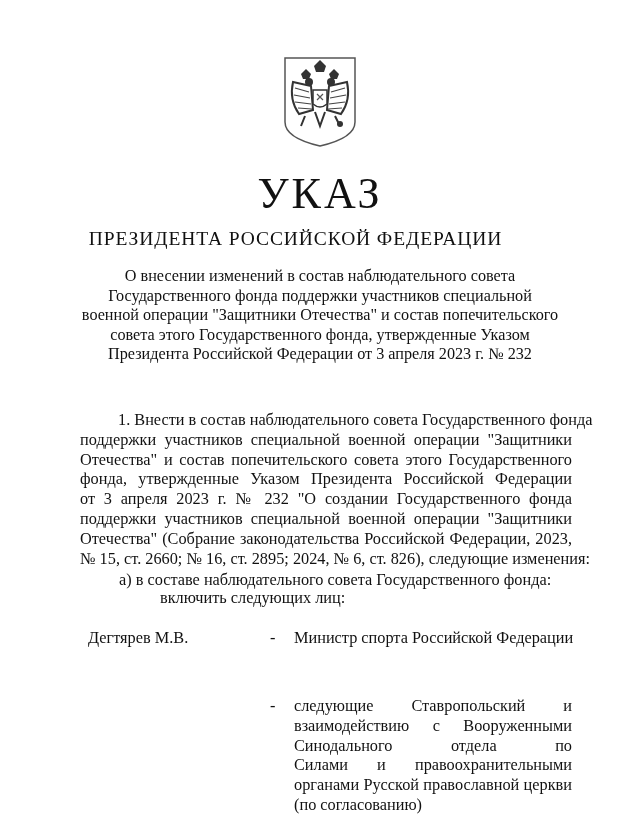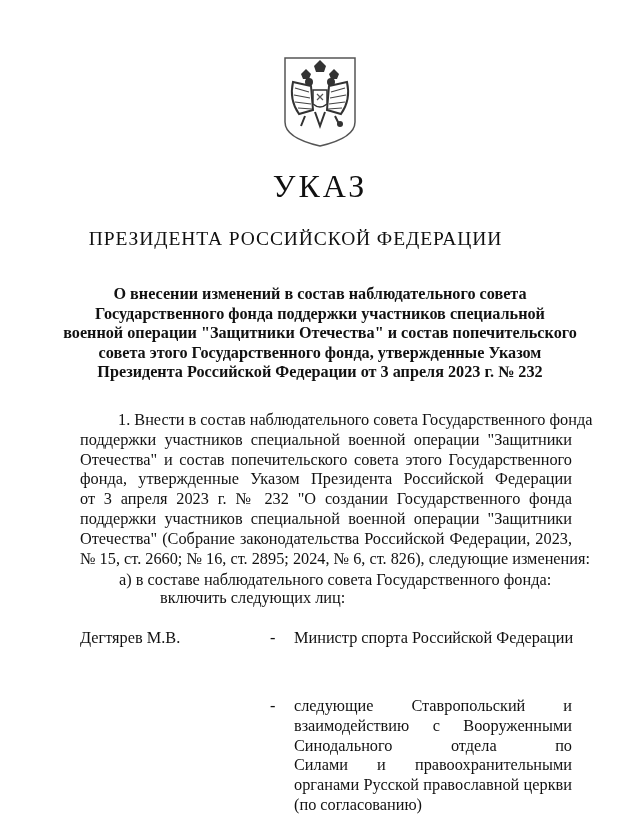--- a/index.html
+++ b/index.html
@@ -1,33 +1,33 @@
 <!DOCTYPE html>
 <html><head>
 <meta charset="utf-8">
 <style>
   html, body { margin: 0; padding: 0; background: #ffffff; }
   body { width: 640px; height: 834px; position: relative; overflow: hidden;
          font-family: "Liberation Serif", "DejaVu Serif", serif; color: #111; }
   .emblem { position: absolute; left: 279px; top: 52px; width: 82px; height: 96px; }
   .title { position: absolute; left: 0; width: 640px; text-align: center; top: 168px;
-           font-size: 32px; font-weight: normal; letter-spacing: 3px; }
+           font-size: 44px; font-weight: normal; letter-spacing: 3px; }
   .subtitle { position: absolute; left: 0; width: 591px; text-align: center; top: 228px;
               font-size: 19.5px; letter-spacing: 0.9px; }
-  .heading { position: absolute; left: 60px; width: 520px; top: 285px; text-align: center;
-             font-weight: bold; font-size: 16.2px; line-height: 19.5px; }
+  .heading { position: absolute; left: 60px; width: 520px; top: 267px; text-align: center;
+             font-weight: normal; font-size: 16.2px; line-height: 19.5px; }
   .heading div { white-space: nowrap; }
   .para { position: absolute; left: 80px; width: 492px; top: 410px;
           font-size: 16.3px; line-height: 19.8px; }
   .para .ln { display: block; text-align: justify; text-align-last: justify; white-space: nowrap; height: 19.8px; }
   .para .ln.first { padding-left: 38px; }
   .para .ln.last { text-align-last: left; }
   .sub { position: absolute; left: 119px; font-size: 16.3px; line-height: 19.8px; white-space: nowrap; }
   .member { position: absolute; left: 80px; width: 492px; font-size: 16.3px; line-height: 19.8px; }
-  .member .name { position: absolute; left: 0; top: 0; width: 180px; }
+  .member .name { position: absolute; left: 8px; top: 0; width: 180px; }
   .member .dash { position: absolute; left: 190px; top: 0; }
   .member .pos { position: absolute; left: 214px; top: 0; width: 278px; }
   .member .pos .ln { display: block; text-align: justify; text-align-last: justify; white-space: nowrap; }
   .member .pos .ln.last { text-align-last: left; }
 </style>
 </head>
 <body>
 
 <svg class="emblem" viewBox="0 0 82 96">
   <path d="M6 6 L76 6 L76 70 Q76 86 41 94 Q6 86 6 70 Z" fill="none" stroke="#555" stroke-width="1.5"></path>

